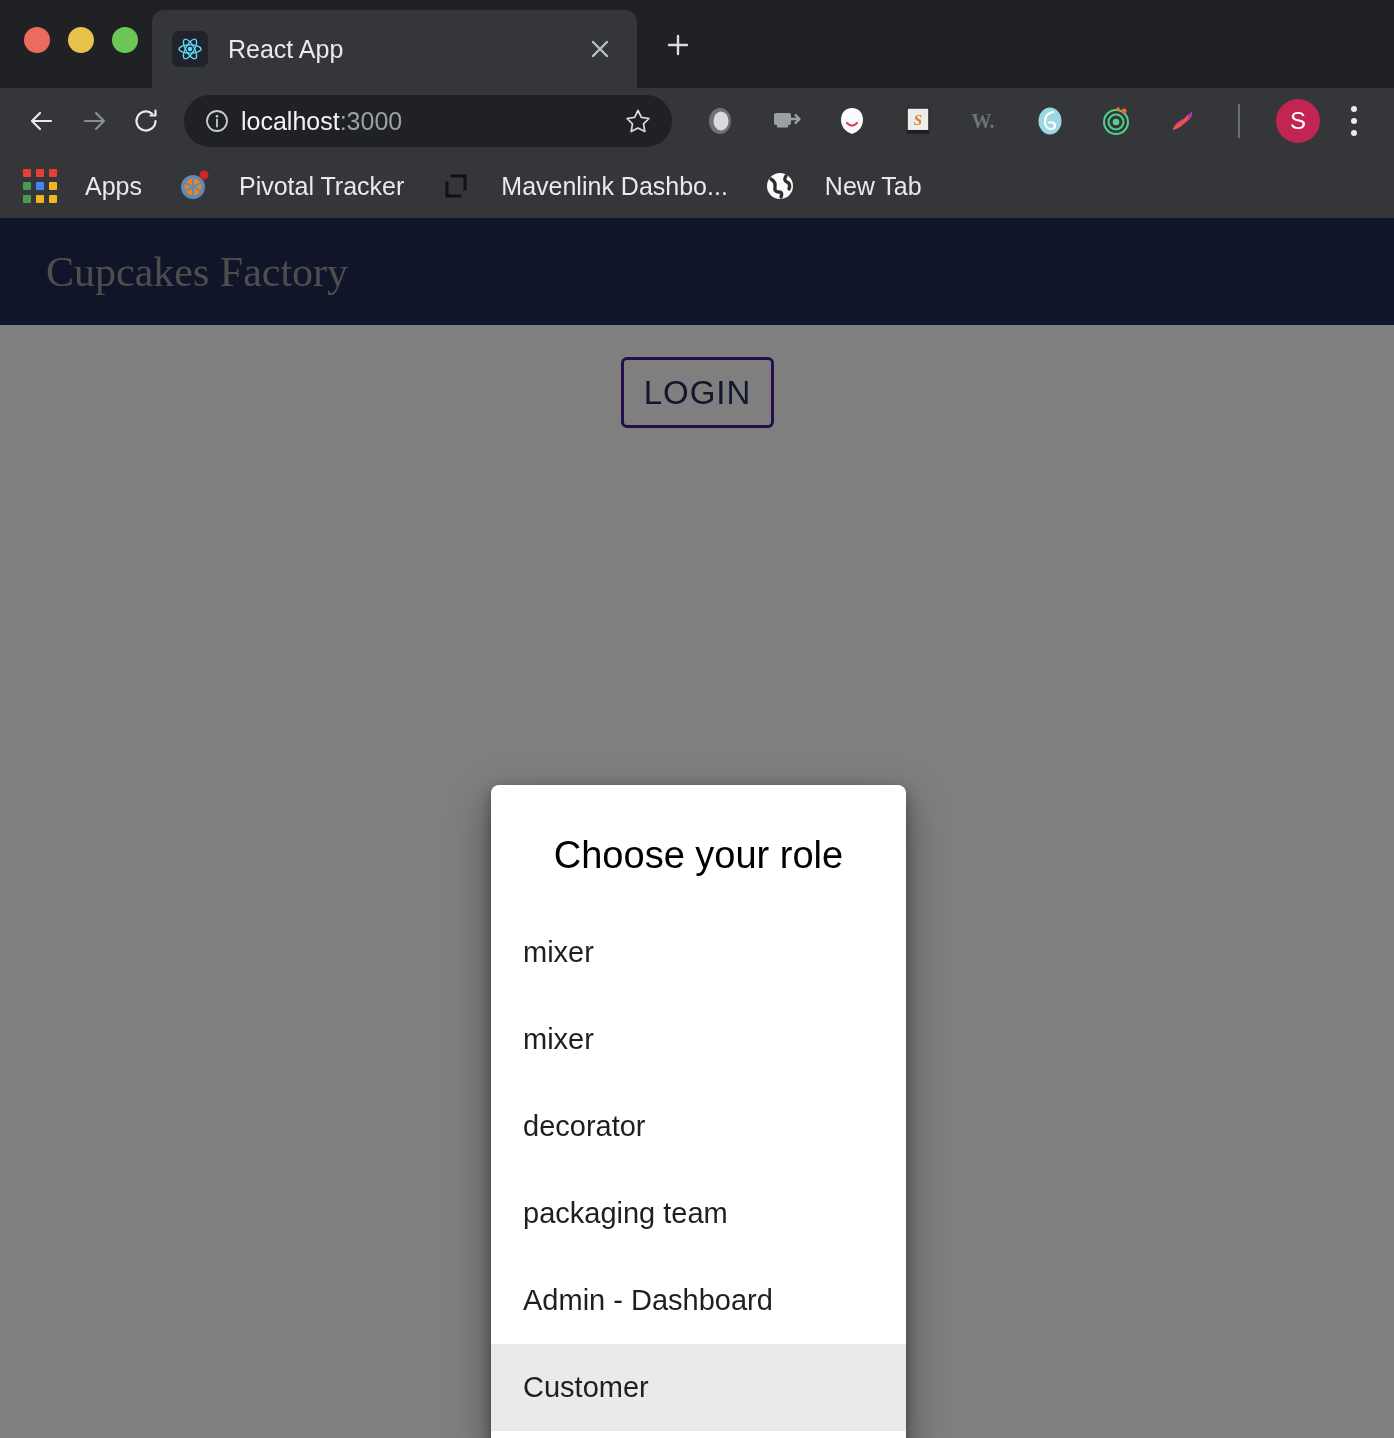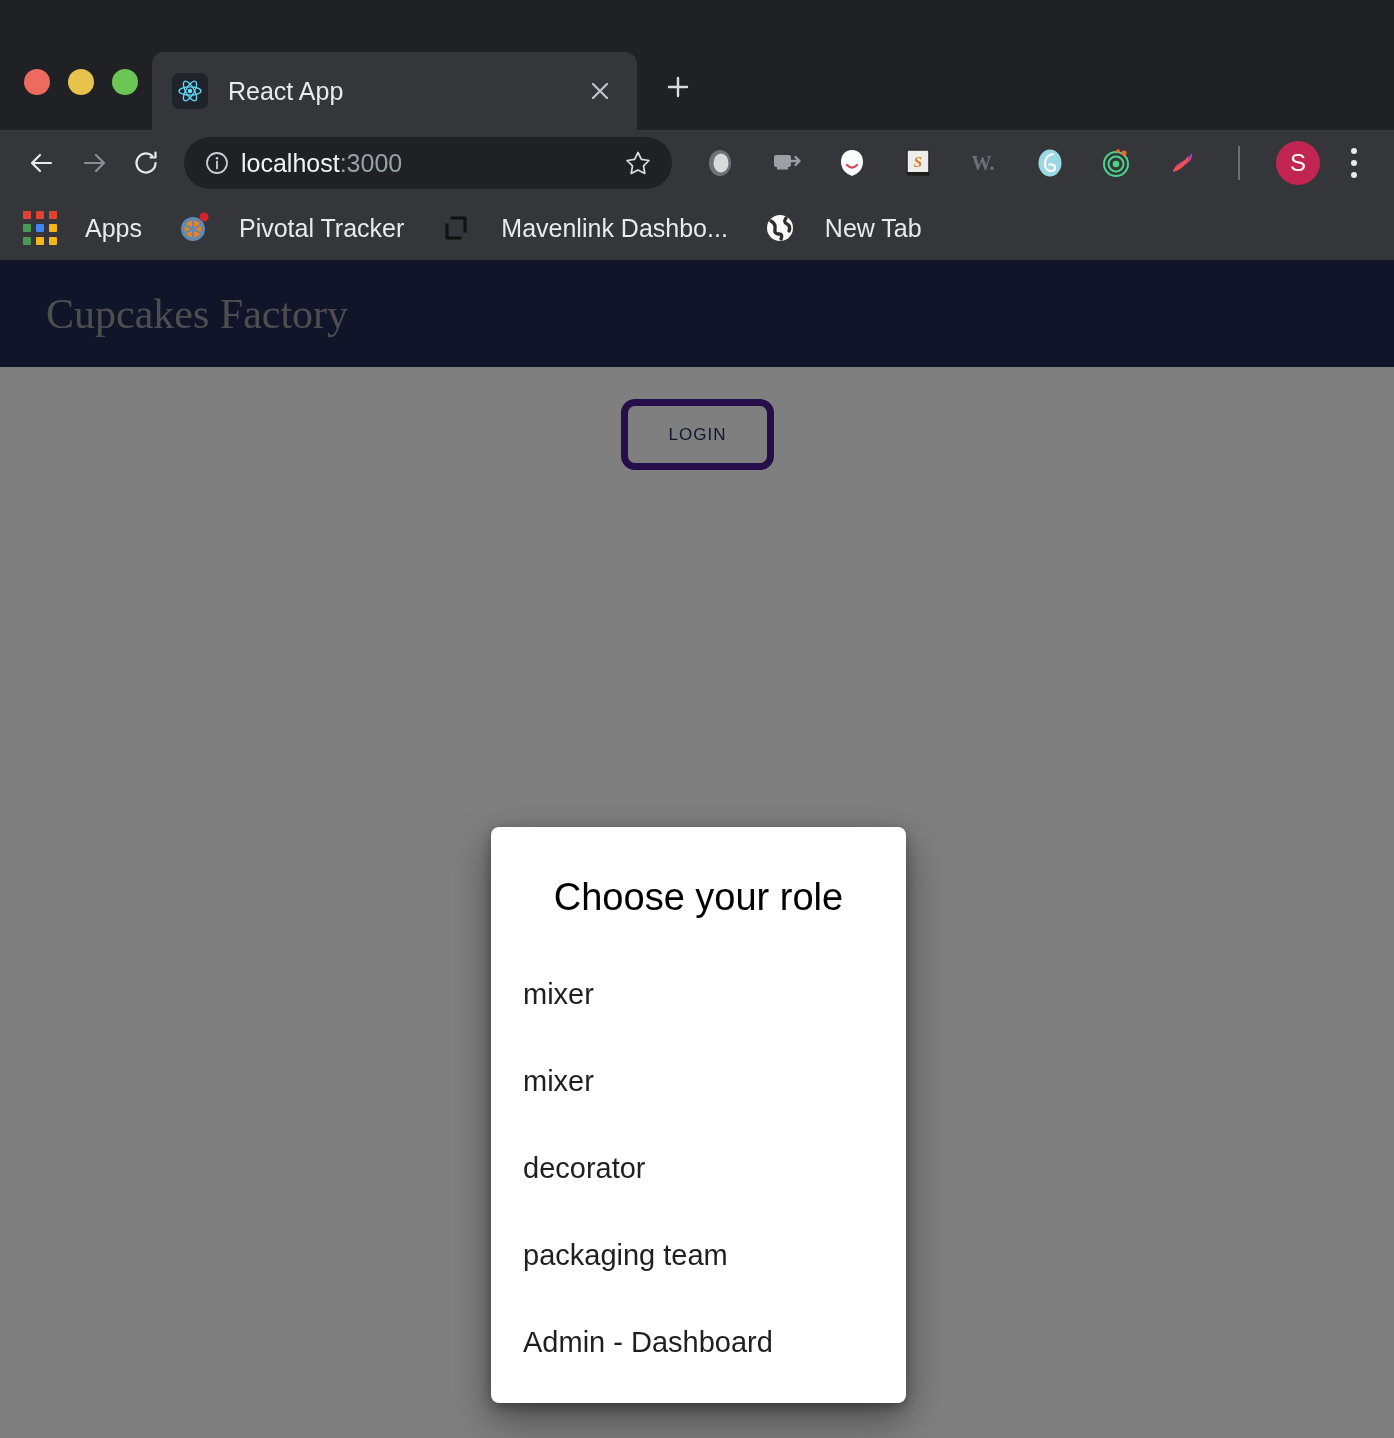--- a/index.html
+++ b/index.html
@@ -13,21 +13,20 @@
   
   .browser { width: 1394px; height: 1438px; position: relative; }
 
   .tabstrip {
     height: 88px;
     background: #202124;
     display: flex;
     align-items: flex-end;
     padding-left: 30px;
     position: relative;
-    margin-top: 42px;
   }
   .traffic {
     display: flex;
     align-items: center;
     gap: 18px;
     position: absolute;
     left: 24px;
     top: 27px;
   }
   .dot { width: 26px; height: 26px; border-radius: 50%; }
@@ -176,25 +175,25 @@
   }
   .page-body {
     position: relative;
     height: 1113px;
     background: #fff;
   }
   .login-btn {
     position: absolute;
     left: 621px; top: 32px;
     width: 153px; height: 71px;
-    border: 7px solid #4c1d95;
-    border-radius: 14px;
+    border: 3px solid #4c1d95;
+    border-radius: 6px;
     background: transparent;
     color: #242C5D;
-    font-size: 17px;
+    font-size: 33px;
     letter-spacing: 1px;
     font-family: "Liberation Sans", sans-serif;
     display: flex; align-items: center; justify-content: center;
   }
 
   
   .overlay {
     position: absolute;
     left: 0; top: 0;
     width: 1394px;
@@ -442,17 +441,20 @@
         </div>
         <div class="role-item">
           <span>decorator</span>
         </div>
         <div class="role-item">
           <span>packaging team</span>
         </div>
         <div class="role-item">
           <span>Admin - Dashboard</span>
         </div>
+        <div class="role-item highlighted">
+          <span>Customer</span>
+        </div>
       </div>
     </div>
   </div>
 
 </div>
 
 </body></html>

